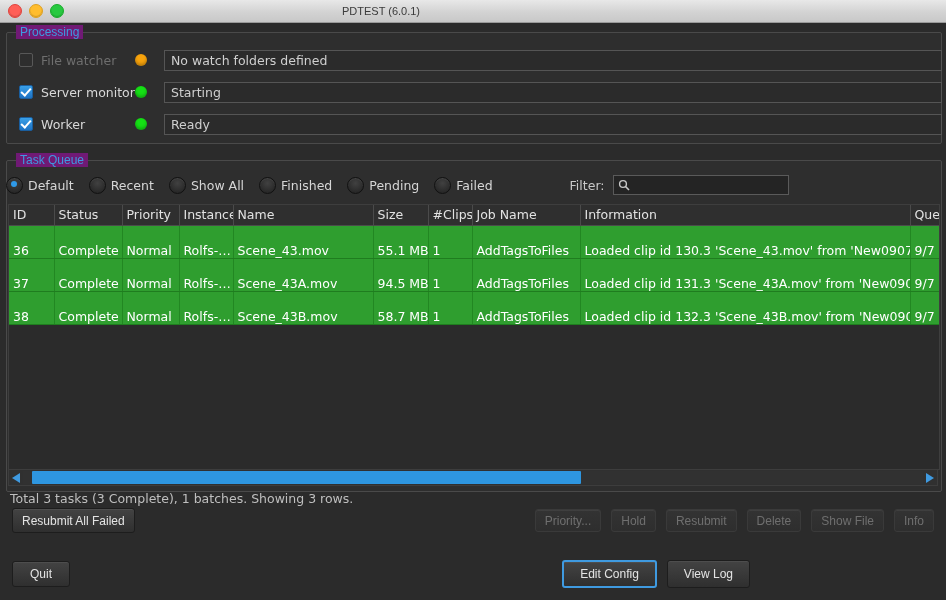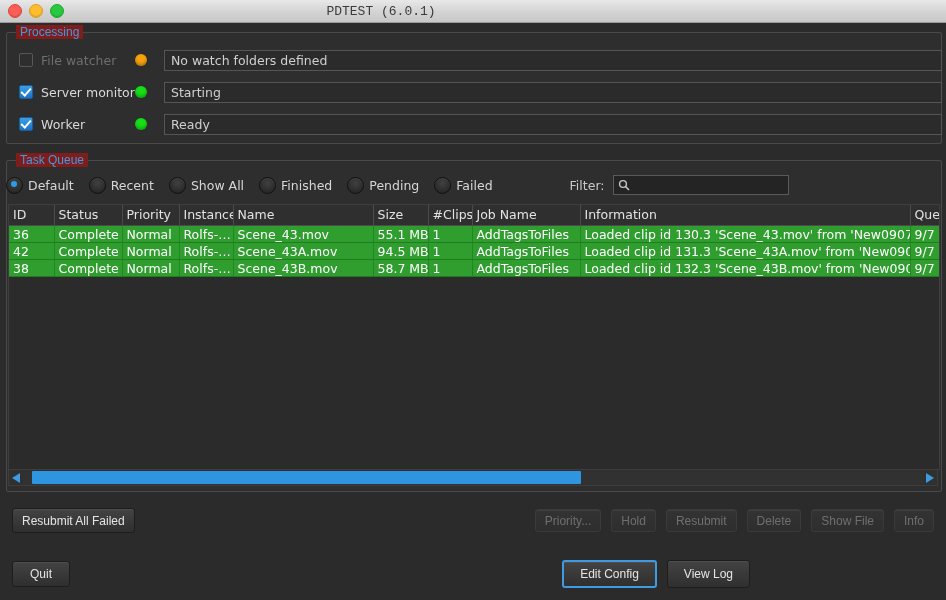--- a/index.html
+++ b/index.html
@@ -18,33 +18,33 @@
     background:linear-gradient(to bottom,#e8e8e8 0%,#d3d3d3 55%,#c8c8c8 100%);
     border-bottom:1px solid #9a9a9a;
     display:flex;align-items:center;
   }
   .lights{position:absolute;left:8px;top:0;height:22px;display:flex;align-items:center;gap:7px;}
   .light{width:12px;height:12px;border-radius:50%;box-shadow:inset 0 -1px 1px rgba(0,0,0,.18);}
   .l-close{background:#ff5f57;border:1px solid #e0443e;}
   .l-min{background:#ffbd2e;border:1px solid #dea123;}
   .l-max{background:#28c940;border:1px solid #1aad2b;}
   .title-text{
-    width:762px;text-align:center;font-size:13px;color:#3b3b3b;
-    font-family:Liberation Mono, monospace;
+    width:762px;text-align:center;font-size:11px;color:#3b3b3b;
+    font-family:Liberation Sans, sans-serif;
   }
 
   
   .group{
     position:absolute;
     border:1px solid #4a4a4a;border-radius:2px;
     background:#2e2e2e;
   }
   .group-title{
     position:absolute;top:-8px;left:9px;
-    background:#7f1d1d;padding:0 4px;
+    background:#701a75;padding:0 4px;
     color:#3f9ae0;font-size:12px;
     font-family:"Liberation Sans",sans-serif;
   }
 
   #processing-group{left:6px;top:32px;width:934px;height:110px;}
   #taskqueue-group{left:6px;top:160px;width:934px;height:330px;}
 
   
   .prow{position:absolute;left:0;height:24px;display:flex;align-items:center;}
   .cbwrap{display:flex;align-items:center;width:128px;padding-left:12px;box-sizing:border-box;}
@@ -103,21 +103,21 @@
   table.tq{border-collapse:collapse;table-layout:fixed;width:930px;}
   table.tq th{
     background:#2f2f2f;
     color:#e2e2e2;font-weight:normal;font-size:12.5px;
     text-align:left;padding:1px 0 2px 4px;height:17px;
     border-right:1px solid #4b4b4b;border-bottom:1px solid #4b4b4b;
     overflow:hidden;white-space:nowrap;
   }
   table.tq td{
     background:#2f9e2f;color:#ffffff;font-size:12.5px;
-    padding:0 0 0 4px;height:16px;
+    padding:16px 0 0 4px;height:16px;
     border-right:1px solid #228722;border-bottom:1px solid #1f7d1f;
     overflow:hidden;white-space:nowrap;text-overflow:clip;
   }
   
   #hscroll{
     position:absolute;left:8px;top:469px;width:930px;height:17px;
     background:#303030;border:1px solid #3d3d3d;box-sizing:border-box;
     display:flex;align-items:center;
   }
   .arrow{width:14px;height:15px;flex:0 0 auto;position:relative;}
@@ -273,21 +273,21 @@
             <td style="background: rgb(47, 158, 47);">Normal</td>
             <td style="background: rgb(47, 158, 47);">Rolfs-…</td>
             <td style="background: rgb(47, 158, 47);">Scene_43.mov</td>
             <td style="background: rgb(47, 158, 47);">55.1 MB</td>
             <td style="background: rgb(47, 158, 47);">1</td>
             <td style="background: rgb(47, 158, 47);">AddTagsToFiles</td>
             <td style="background: rgb(47, 158, 47);">Loaded clip id 130.3 'Scene_43.mov' from 'New09072…</td>
             <td style="background: rgb(47, 158, 47);">9/7</td>
           </tr>
           <tr>
-            <td style="background: rgb(47, 158, 47);">42</td>
+            <td style="background: rgb(47, 158, 47);">37</td>
             <td style="background: rgb(47, 158, 47);">Complete</td>
             <td style="background: rgb(47, 158, 47);">Normal</td>
             <td style="background: rgb(47, 158, 47);">Rolfs-…</td>
             <td style="background: rgb(47, 158, 47);">Scene_43A.mov</td>
             <td style="background: rgb(47, 158, 47);">94.5 MB</td>
             <td style="background: rgb(47, 158, 47);">1</td>
             <td style="background: rgb(47, 158, 47);">AddTagsToFiles</td>
             <td style="background: rgb(47, 158, 47);">Loaded clip id 131.3 'Scene_43A.mov' from 'New0907…</td>
             <td style="background: rgb(47, 158, 47);">9/7</td>
           </tr>
@@ -308,20 +308,21 @@
   </div>
 
   <div id="hscroll">
     <span class="arrow left"></span>
     <div id="htrack">
       <div id="hthumb" style="margin-left: 9px; width: 549px;"></div>
     </div>
     <span class="arrow right"></span>
   </div>
 
+  <div id="queue-status">Total 3 tasks (3 Complete), 1 batches. Showing 3 rows.</div>
 
   <div class="btn" id="resubmit-all">Resubmit All Failed</div>
 
   <div id="right-btns">
     <div class="btn disabled">Priority...</div>
     <div class="btn disabled">Hold</div>
     <div class="btn disabled">Resubmit</div>
     <div class="btn disabled">Delete</div>
     <div class="btn disabled">Show File</div>
     <div class="btn disabled">Info</div>

